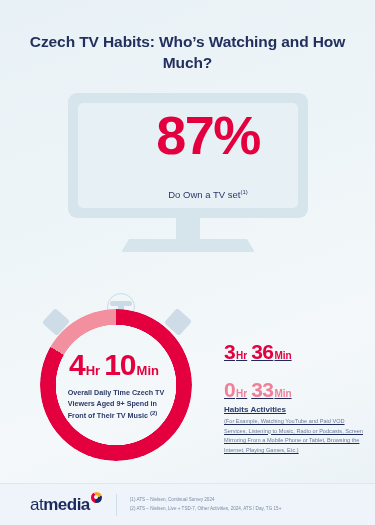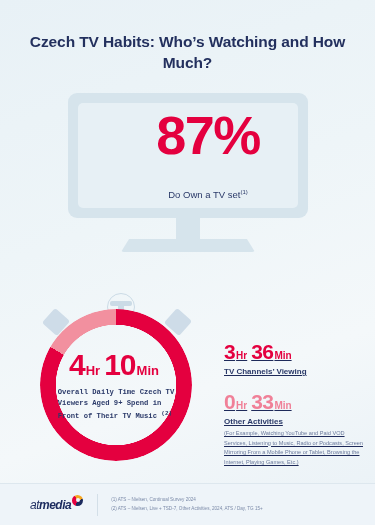--- a/index.html
+++ b/index.html
@@ -79,41 +79,41 @@
   }
   .dial-inner {
     position:absolute; left:14px; top:16px; width:152px; height:152px;
     display:flex; flex-direction:column; align-items:center; justify-content:center;
     text-align:left; padding:0 16px;
   }
   .time-row { white-space:nowrap; margin-bottom:5px; }
   .num-lg { font-size:30px; font-weight:bold; color:#e4003f; letter-spacing:-1px; }
   .unit-lg { font-size:13px; font-weight:bold; color:#e4003f; margin-left:1px; margin-right:4px; }
   .watch-caption {
-    font-size:7.2px; font-weight:600; line-height:1.55; color:#2b3a69;font-family:Liberation Mono, monospace;
+    font-size:7.2px; font-weight:600; line-height:1.55; color:#2b3a69;
   }
 
   
   .stats { position:absolute; left:224px; top:340px; width:140px; }
   .stat-block { margin-bottom:14px;text-decoration:underline; }
   .stat-row { white-space:nowrap; margin-bottom:3px; }
   .num-md { font-size:21px; font-weight:bold; color:#e4003f; letter-spacing:-0.6px; }
   .unit-md { font-size:10px; font-weight:bold; color:#e4003f; margin-left:1px; margin-right:4px; }
   .num-md.light, .unit-md.light { color:#f08098; }
   .stat-label { font-size:8px; font-weight:bold; color:#2b3a69; margin-bottom:3px; }
   .stat-note { font-size:5.6px; font-weight:500; line-height:1.72; color:#6b7a9c; }
 
   
   .footer {
     position:absolute; left:0; bottom:0; width:375px; height:42px;
     background:#eef4f9; border-top:1px solid #dde7ee;
     display:flex; align-items:center;
   }
   .logo { display:flex; align-items:center; margin-left:30px; position:relative; }
-  .logo-text { font-size:12px; letter-spacing:-0.5px; color:#1b2a5e;font-style:italic; }
+  .logo-text { font-size:17px; letter-spacing:-0.5px; color:#1b2a5e; }
   .logo-text .lt { font-weight:400; }
   .logo-text .bd { font-weight:bold; }
   .logo-mark {
     width:11px; height:11px; border-radius:50%; margin-left:1px;
     align-self:flex-start; margin-top:-3px;
     background:conic-gradient(from 200deg,#e4003f 0deg 130deg,#f5a623 130deg 235deg,#1b2a5e 235deg 360deg);
     position:relative;
   }
   .logo-mark::after {
     content:""; position:absolute; left:3.5px; top:3.5px;
@@ -161,28 +161,27 @@
       </div>
     </div>
   </div>
 
   <div class="stats">
 
     <div class="stat-block">
       <div class="stat-row">
         <span class="num-md">3</span><span class="unit-md">Hr</span><span class="num-md">36</span><span class="unit-md">Min</span>
       </div>
-      <div class="stat-label">TV Channels’ Viewing</div>
     </div>
 
     <div class="stat-block">
       <div class="stat-row">
         <span class="num-md light">0</span><span class="unit-md light">Hr</span><span class="num-md light">33</span><span class="unit-md light">Min</span>
       </div>
-      <div class="stat-label">Other Activities</div>
+      <div class="stat-label">Habits Activities</div>
       <div class="stat-note">(For Example, Watching YouTube and Paid VOD Services, Listening to Music, Radio or Podcasts, Screen Mirroring From a Mobile Phone or Tablet, Browsing the Internet, Playing Games, Etc.)</div>
     </div>
 
   </div>
 
   <div class="footer">
     <div class="logo">
       <div class="logo-text"><span class="lt">at</span><span class="bd">media</span></div>
       <div class="logo-mark"></div>
     </div>

